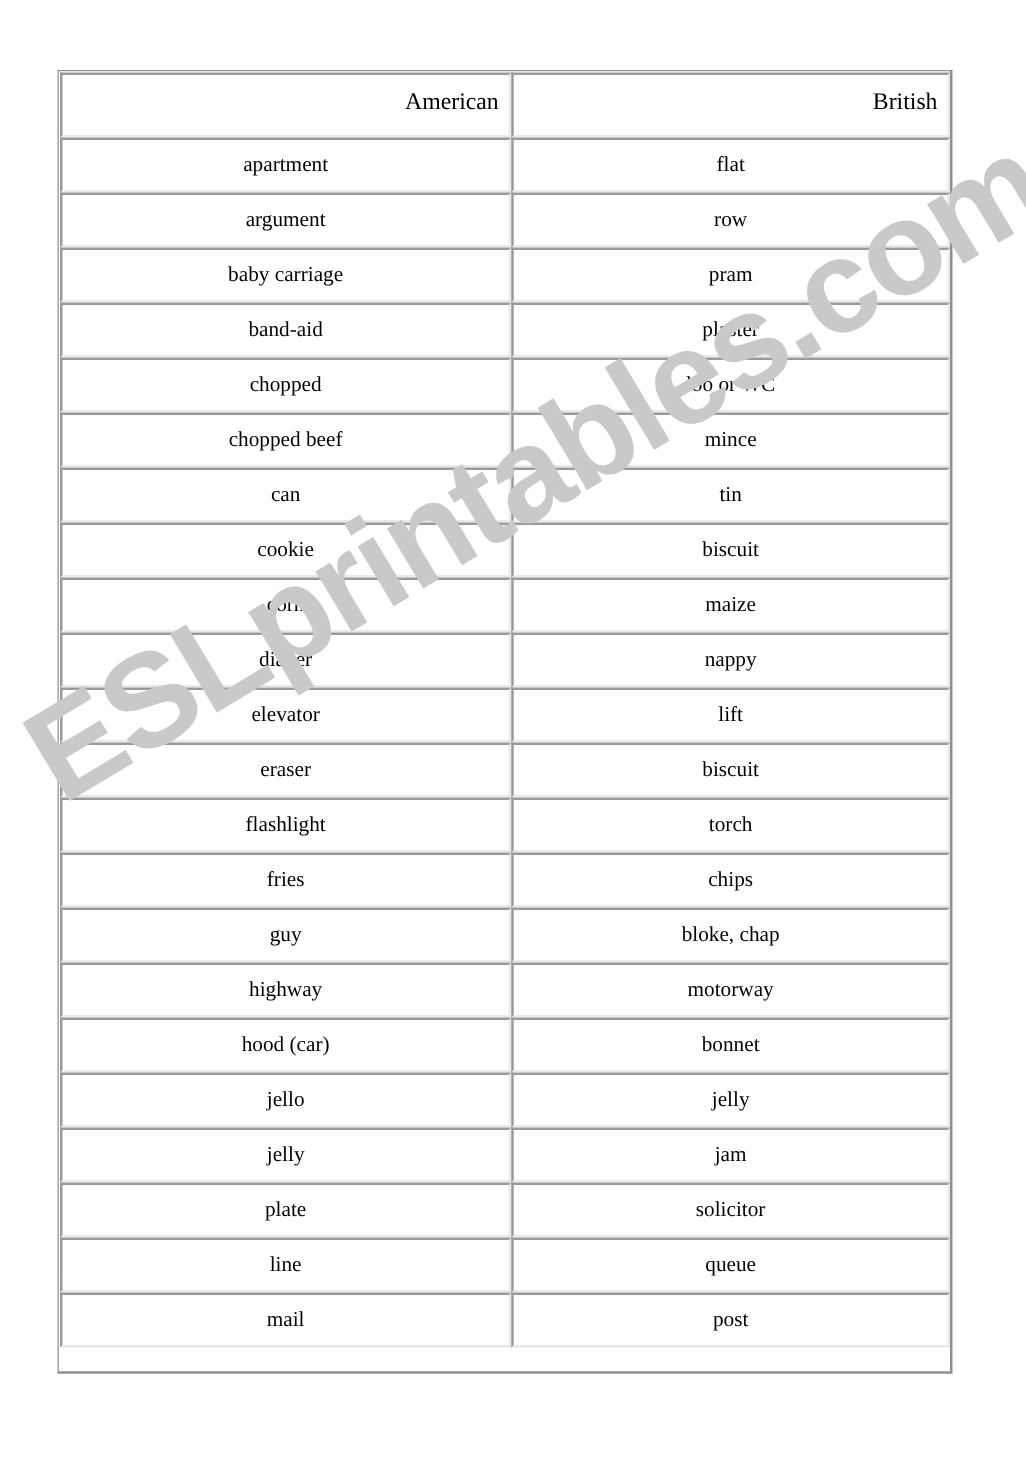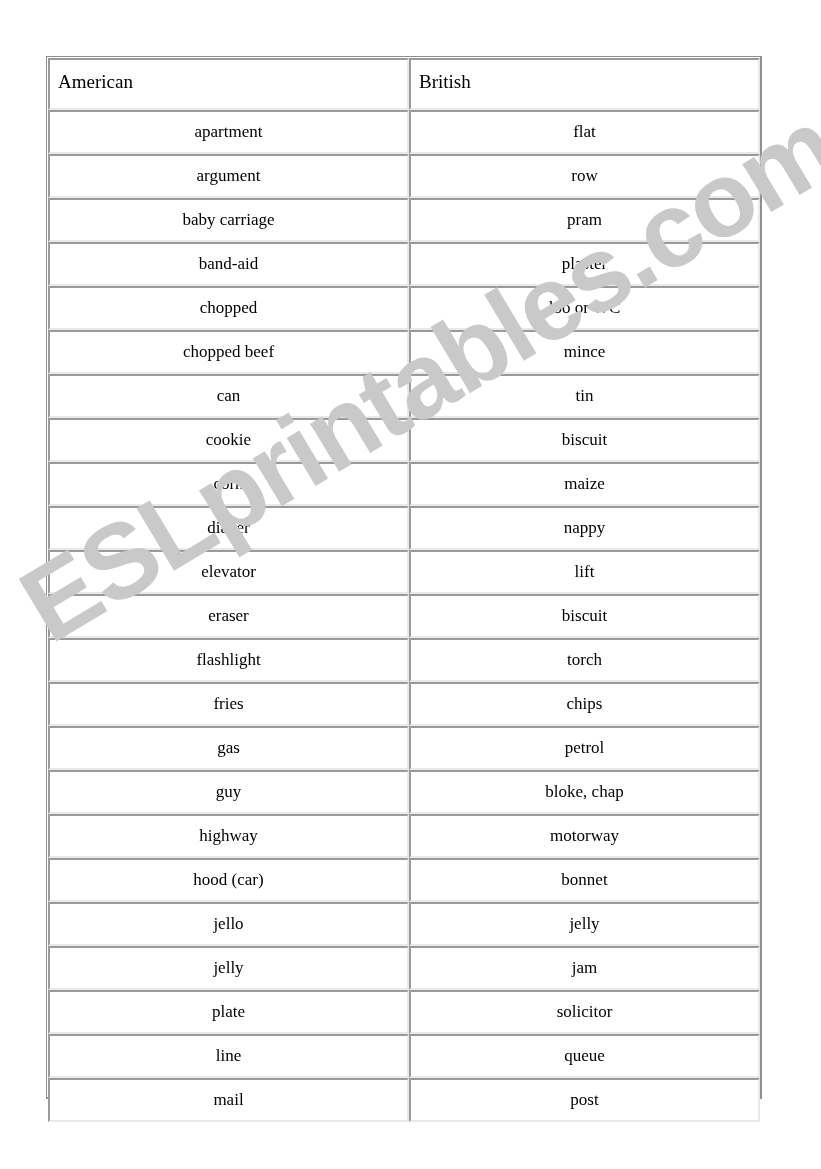--- a/index.html
+++ b/index.html
@@ -69,21 +69,21 @@
     background: #ffffff;
     padding: 0 8px;
     vertical-align: middle;
     font-weight: normal;
     font-size: 17px;
     color: #000000;
     box-sizing: border-box;
   }
   #vocab-table thead th {
     height: 52px;
-    text-align: left;
+    text-align: right;
     font-size: 19px;
     padding-bottom: 4px;
   }
   #vocab-table tbody td {
     height: 40px;
     text-align: center;
     line-height: 40px;
     white-space: nowrap;
   }
   
@@ -171,24 +171,20 @@
         </tr>
         <tr>
           <td>flashlight</td>
           <td>torch</td>
         </tr>
         <tr>
           <td>fries</td>
           <td>chips</td>
         </tr>
         <tr>
-          <td>gas</td>
-          <td>petrol</td>
-        </tr>
-        <tr>
           <td>guy</td>
           <td>bloke, chap</td>
         </tr>
         <tr>
           <td>highway</td>
           <td>motorway</td>
         </tr>
         <tr>
           <td>hood (car)</td>
           <td>bonnet</td>

